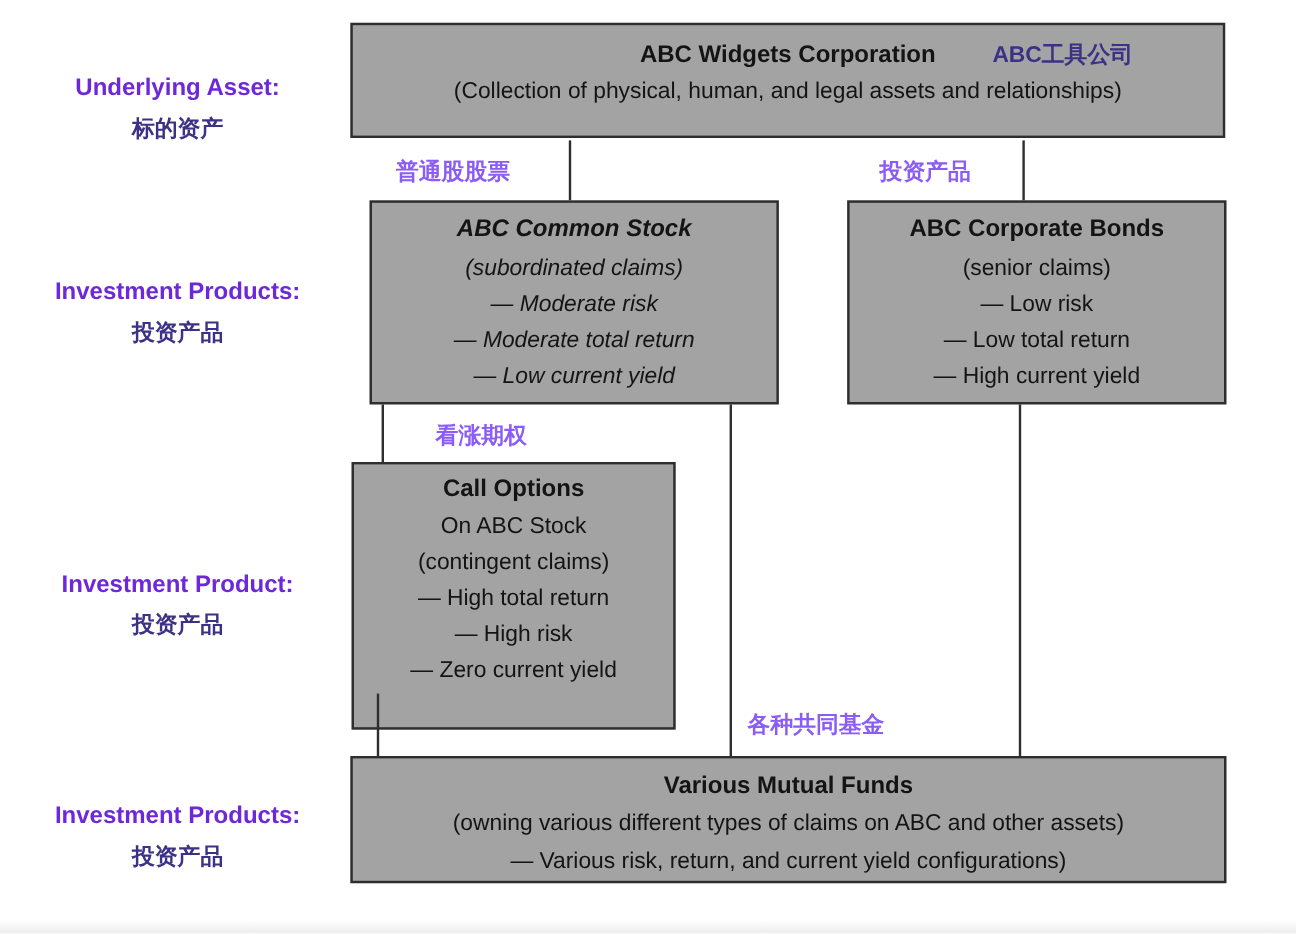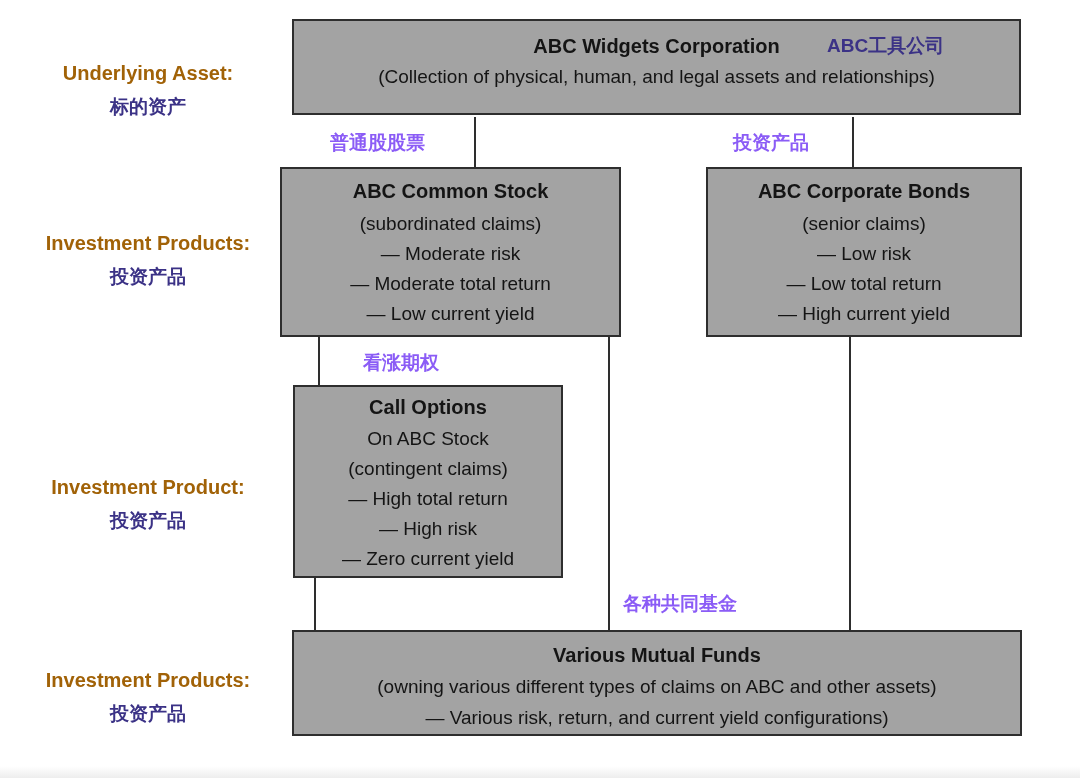--- a/index.html
+++ b/index.html
@@ -50,44 +50,44 @@
   }
   .row-label {
     position: absolute;
     left: 28px;
     width: 240px;
     text-align: center;
   }
   .row-label .en {
     font-weight: bold;
     font-size: 20px;
-    color: #a16207;
+    color: #6d28d9;
     white-space: nowrap;
   }
   .row-label .cn {
     font-size: 19px;
     font-weight: 600;
     margin-top: 9px;
   }
   
   #corp-box { left: 292px; top: 19px; width: 729px; height: 96px; }
   #corp-title-row { position: relative; margin-top: 12px; height: 26px; }
   #corp-title-zh {
     position: absolute;
     left: 533px;
     top: 0px;
     font-size: 19px;
     font-weight: 600;
   }
   #corp-subtitle { font-size: 19px; margin-top: 7px; white-space: nowrap; }
 
   
-  #stock-box   { left: 280px; top: 167px; width: 341px; height: 170px; padding-top: 9px; }
+  #stock-box   { left: 308px; top: 167px; width: 341px; height: 170px; padding-top: 9px; font-style: italic; }
   #bonds-box   { left: 706px; top: 167px; width: 316px; height: 170px; padding-top: 9px; }
-  #options-box { left: 293px; top: 385px; width: 270px; height: 193px; padding-top: 7px; }
+  #options-box { left: 293px; top: 385px; width: 270px; height: 223px; padding-top: 7px; }
   #funds-box   { left: 292px; top: 630px; width: 730px; height: 106px; padding-top: 10px; }
   #funds-box .box-line { line-height: 31px; }
   #stock-box .box-title, #bonds-box .box-title { margin-bottom: 5px; }
   #options-box .box-title { margin-bottom: 4px; }
   #funds-box .box-title { margin-bottom: 3px; }
 
   
   #conn-stock-top    { left: 474px; top: 117px; height: 50px; }
   #conn-bonds-top    { left: 852px; top: 117px; height: 50px; }
   #conn-options-top  { left: 318px; top: 337px; height: 48px; }

